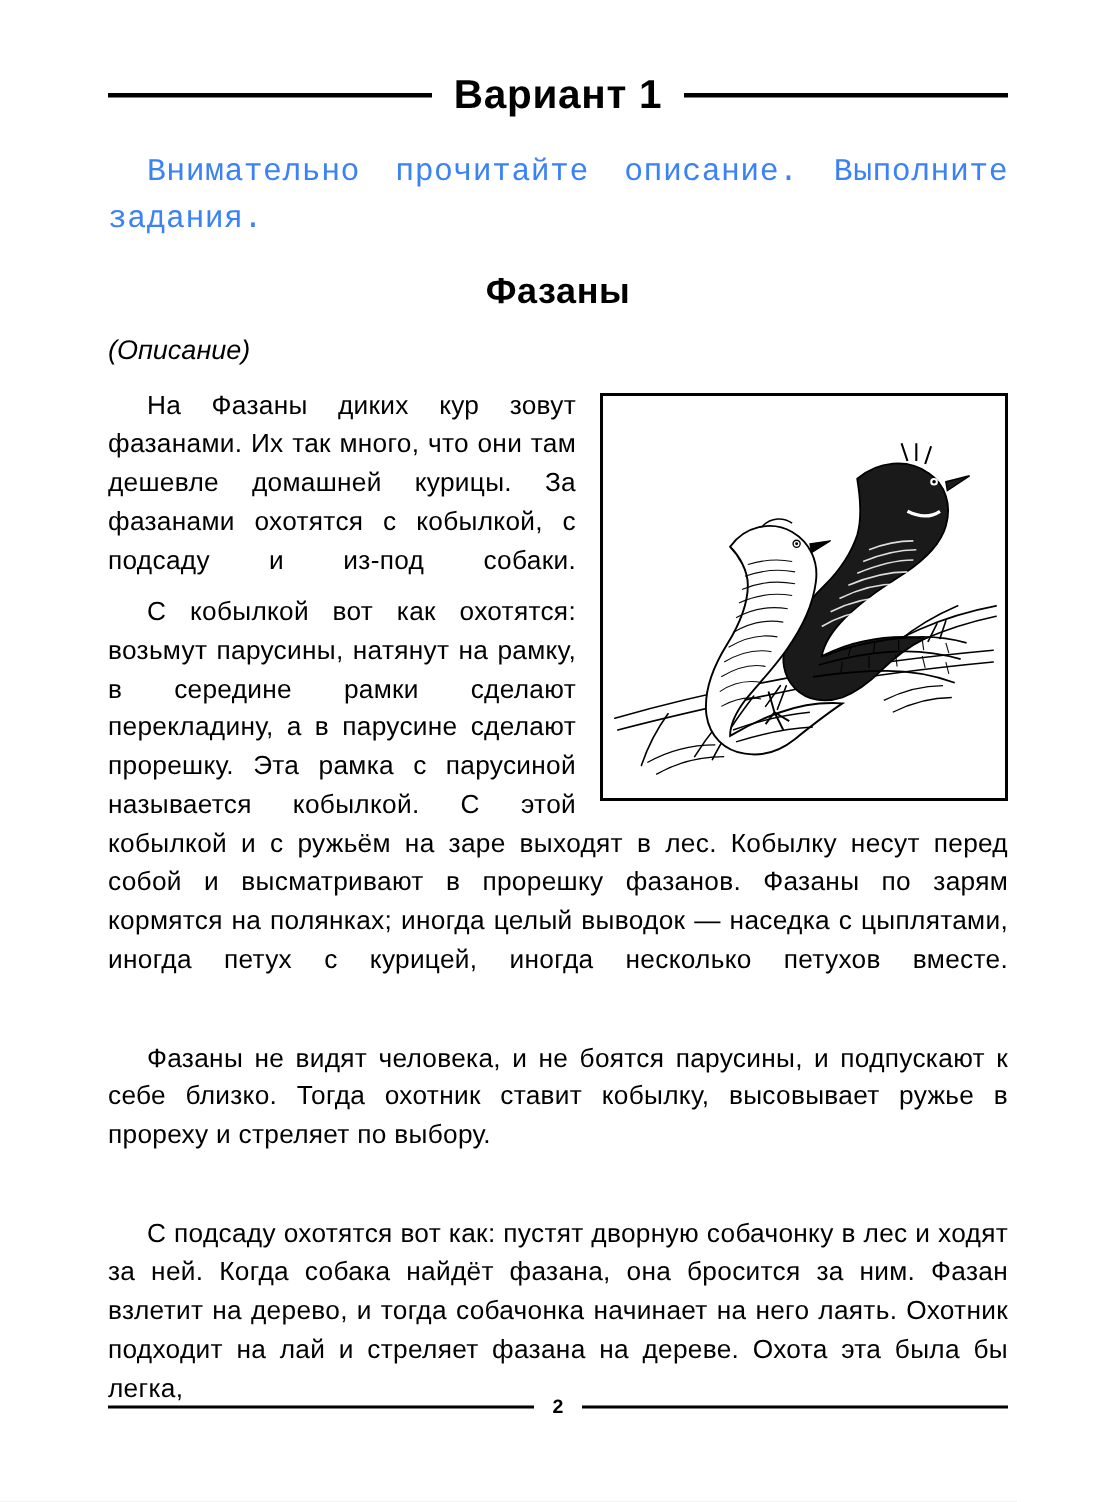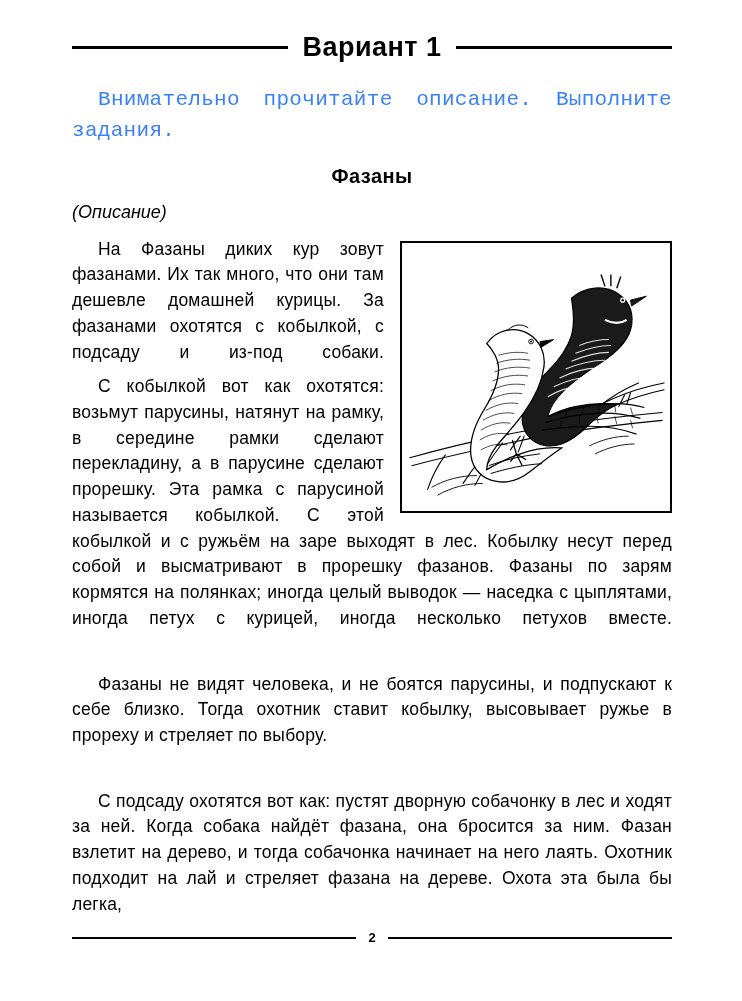--- a/index.html
+++ b/index.html
@@ -16,21 +16,21 @@
     position: relative;
     width: 742px;
     height: 1001px;
     background: #ffffff;
     box-sizing: border-box;
     overflow: hidden;
   }
   .content {
     position: absolute;
     left: 72px;
-    top: 32px;
+    top: 48px;
     width: 600px;
   }
   
   .header {
     display: flex;
     align-items: center;
     gap: 14px;
     margin-bottom: 22px;
   }
   .header .rule {
@@ -52,21 +52,21 @@
     color: #3b82f6;
     text-align: justify;
     text-align-last: left;
     margin: 0 0 18px 0;
     text-indent: 26px;
     letter-spacing: 0.3px;
     font-family: Liberation Mono, monospace;
   }
   .story-title {
     text-align: center;
-    font-size: 20px;
+    font-size: 24px;
     font-weight: bold;
     margin: 0 0 14px 0;
     letter-spacing: 0.4px;
   }
   .story-subtitle {
     font-size: 18px;
     font-style: italic;
     margin: 0 0 14px 0;
   }
   

